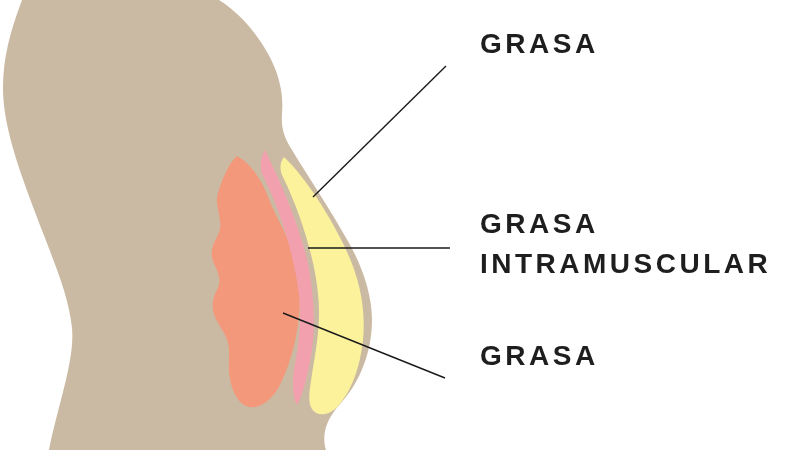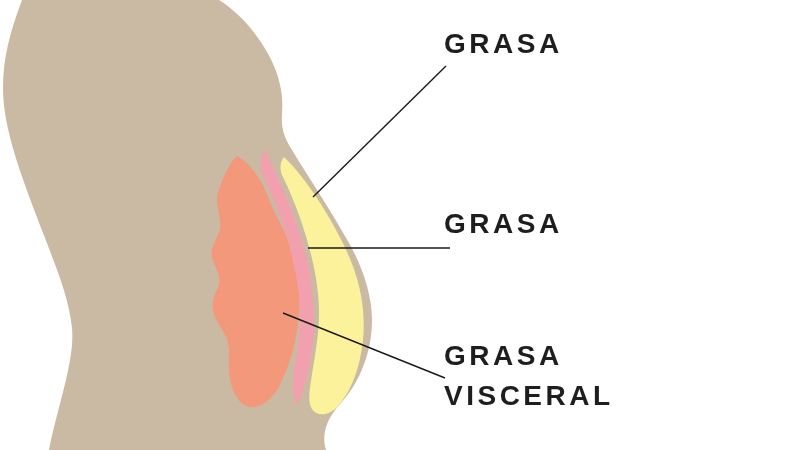--- a/index.html
+++ b/index.html
@@ -16,21 +16,21 @@
     font-family: "Liberation Sans", sans-serif;
   }
   .illustration {
     position: absolute;
     inset: 0;
     width: 800px;
     height: 450px;
   }
   .fat-label {
     position: absolute;
-    left: 444px;
+    left: 480px;
     color: #1e1e1e;
     font-size: 28px;
     font-weight: 700;
     line-height: 40px;
     letter-spacing: 3.5px;
     white-space: nowrap;
   }
   .label-subcutanea    { top: 24px; }
   .label-intramuscular { top: 204px; }
   .label-visceral      { top: 336px; }
@@ -98,20 +98,20 @@
     <line x1="308" y1="248" x2="450" y2="248" stroke="#1a1a1a" stroke-width="1.4"></line>
     <line x1="283" y1="313" x2="445" y2="378" stroke="#1a1a1a" stroke-width="1.4"></line>
   </svg>
 
   <div class="fat-label label-subcutanea">
     <div>GRASA</div>
   </div>
 
   <div class="fat-label label-intramuscular">
     <div>GRASA</div>
+    <div>INTRAMUSCULAR</div>
   </div>
 
   <div class="fat-label label-visceral">
     <div>GRASA</div>
-    <div>VISCERAL</div>
   </div>
 
 </div>
 
 </body></html>

